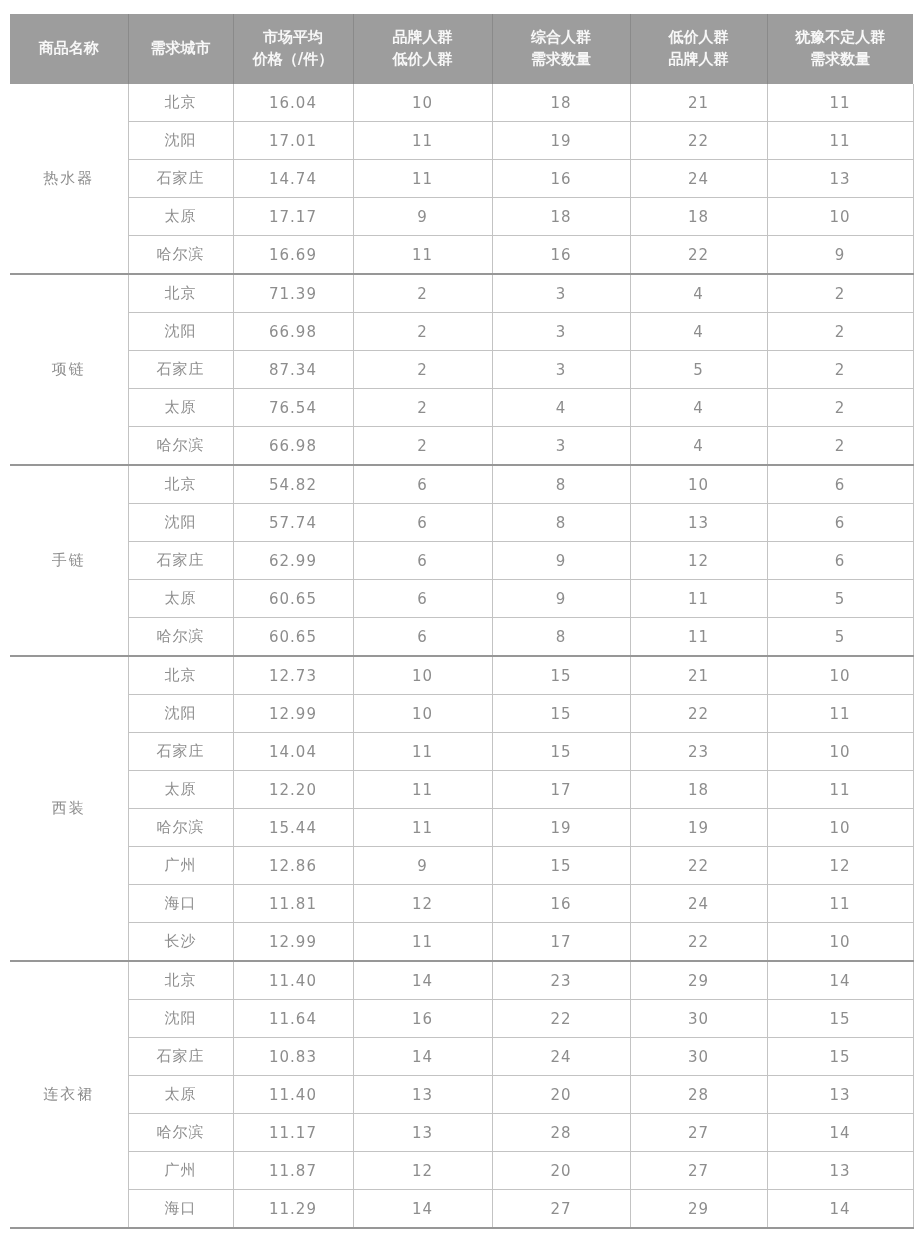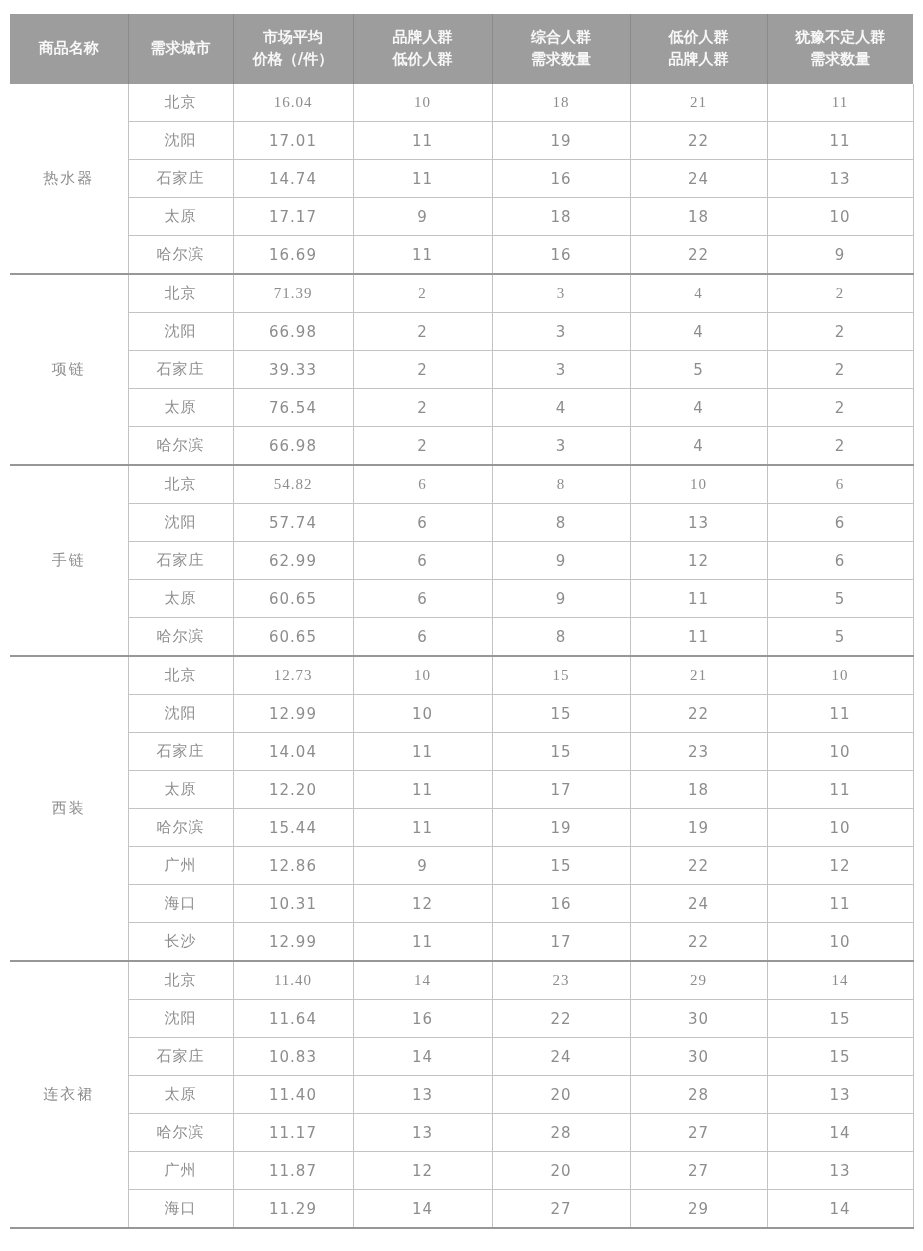--- a/index.html
+++ b/index.html
@@ -50,21 +50,21 @@
     height:37px;
     text-align:center;
     vertical-align:middle;
     border-top:1px solid var(--grid);
     letter-spacing:1px;
     padding:0 2px;
   }
   td.city,td.num{border-left:1px solid var(--grid);}
   td.num:last-child{border-right:1px solid var(--grid);}
   td.product{border-left:none;letter-spacing:2px;margin-top:8px;}
-  tr.group-start > td{border-top:2px solid var(--group-line);font-family:Liberation Serif, serif;}
+  tr.group-start > td{border-top:2px solid var(--group-line);}
   tbody:first-of-type tr.group-start > td{border-top:none;}
 </style>
 </head>
 <body>
 
 <div class="page">
   <table id="demand-table">
       <colgroup>
         <col class="col-0">
         <col class="col-1">
@@ -146,21 +146,21 @@
         <tr>
           <td class="city">沈阳</td>
           <td class="num">66.98</td>
           <td class="num">2</td>
           <td class="num">3</td>
           <td class="num">4</td>
           <td class="num">2</td>
         </tr>
         <tr>
           <td class="city">石家庄</td>
-          <td class="num">39.33</td>
+          <td class="num">87.34</td>
           <td class="num">2</td>
           <td class="num">3</td>
           <td class="num">5</td>
           <td class="num">2</td>
         </tr>
         <tr>
           <td class="city">太原</td>
           <td class="num">76.54</td>
           <td class="num">2</td>
           <td class="num">4</td>
@@ -264,21 +264,21 @@
         <tr>
           <td class="city">广州</td>
           <td class="num">12.86</td>
           <td class="num">9</td>
           <td class="num">15</td>
           <td class="num">22</td>
           <td class="num">12</td>
         </tr>
         <tr>
           <td class="city">海口</td>
-          <td class="num">10.31</td>
+          <td class="num">11.81</td>
           <td class="num">12</td>
           <td class="num">16</td>
           <td class="num">24</td>
           <td class="num">11</td>
         </tr>
         <tr>
           <td class="city">长沙</td>
           <td class="num">12.99</td>
           <td class="num">11</td>
           <td class="num">17</td>

